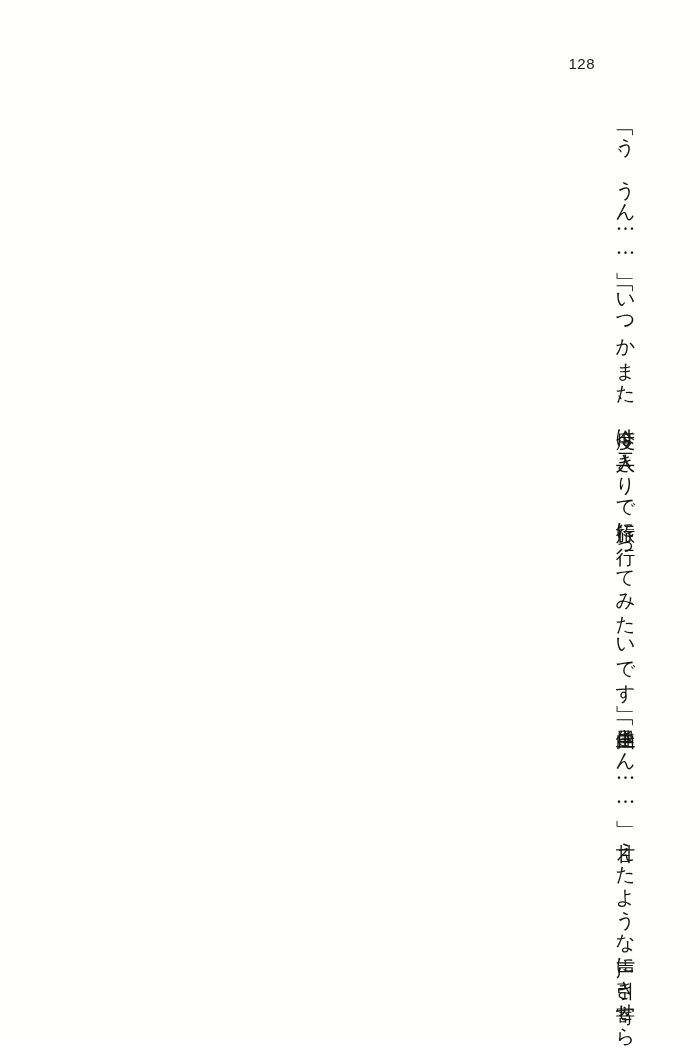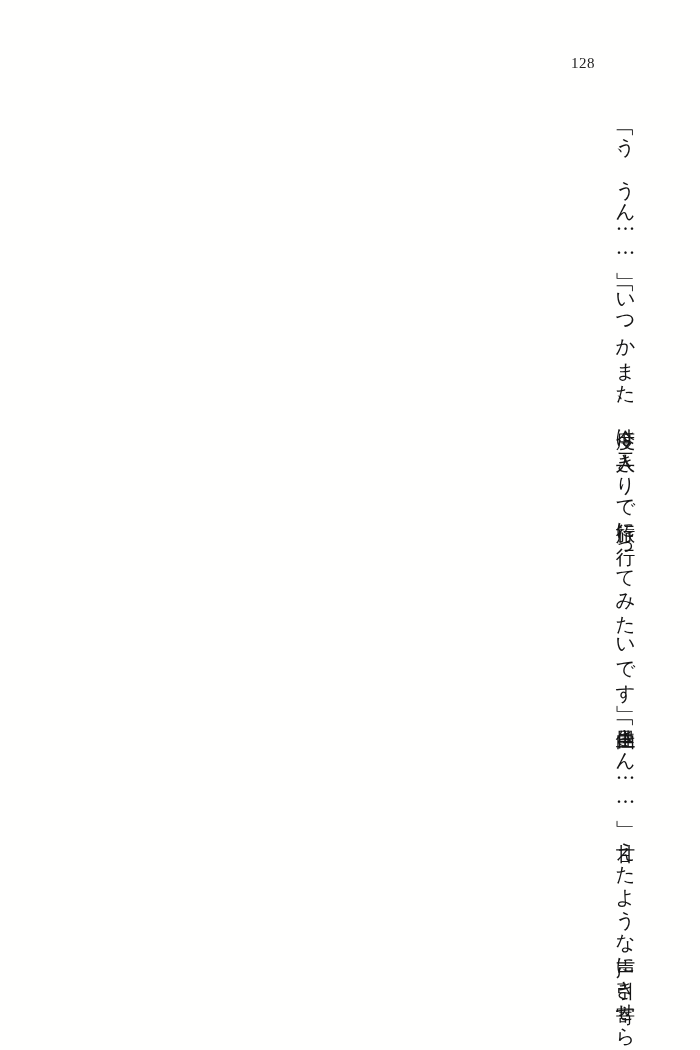--- a/index.html
+++ b/index.html
@@ -21,21 +21,21 @@
     background: #fffffe;
     box-sizing: border-box;
   }
   .page-number {
     position: absolute;
     top: 55px;
     right: 105px;
     font-size: 15px;
     letter-spacing: 0.5px;
     color: #222;
-    font-family: Liberation Serif, serif;
+    font-family: Liberation Sans, sans-serif;
   }
   .body-text {
     position: absolute;
     top: 104px;
     right: 58px;
     left: 58px;
     height: 790px;
     writing-mode: vertical-rl;
     text-orientation: upright;
     display: flex;

